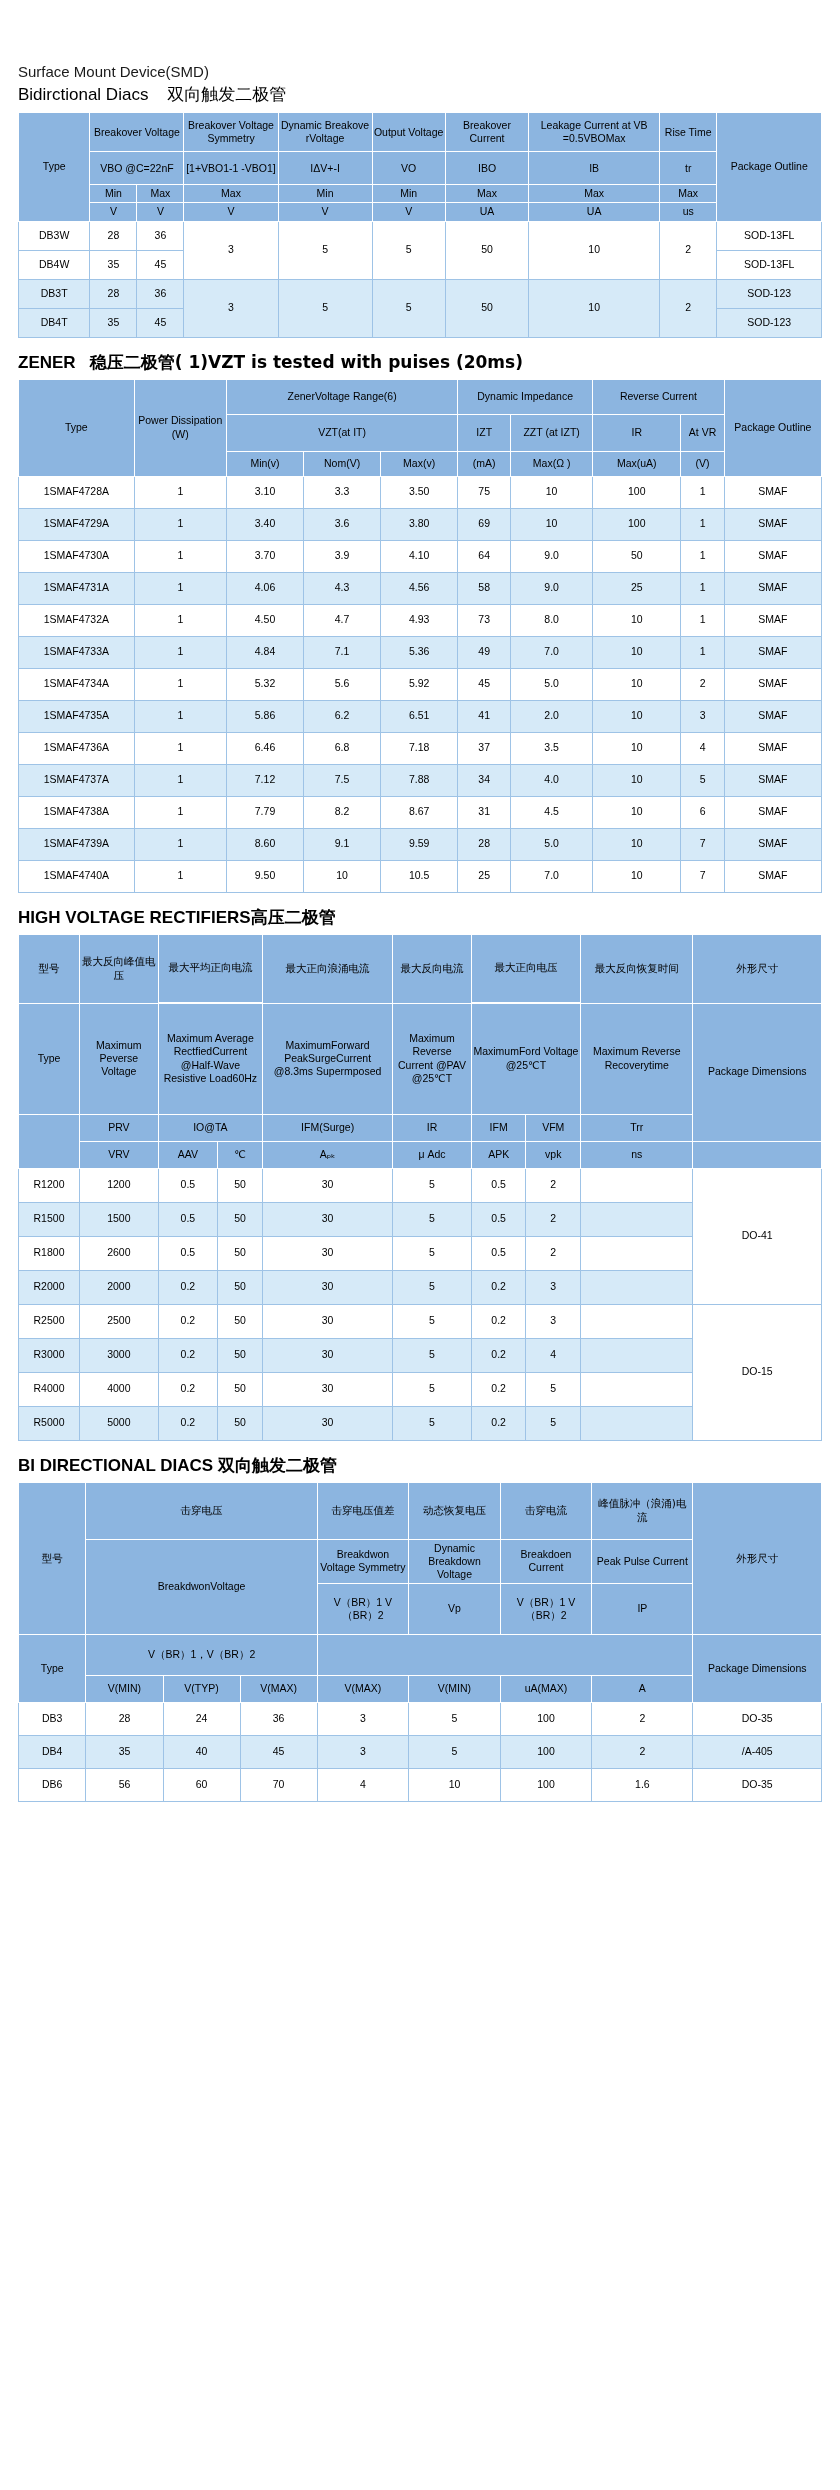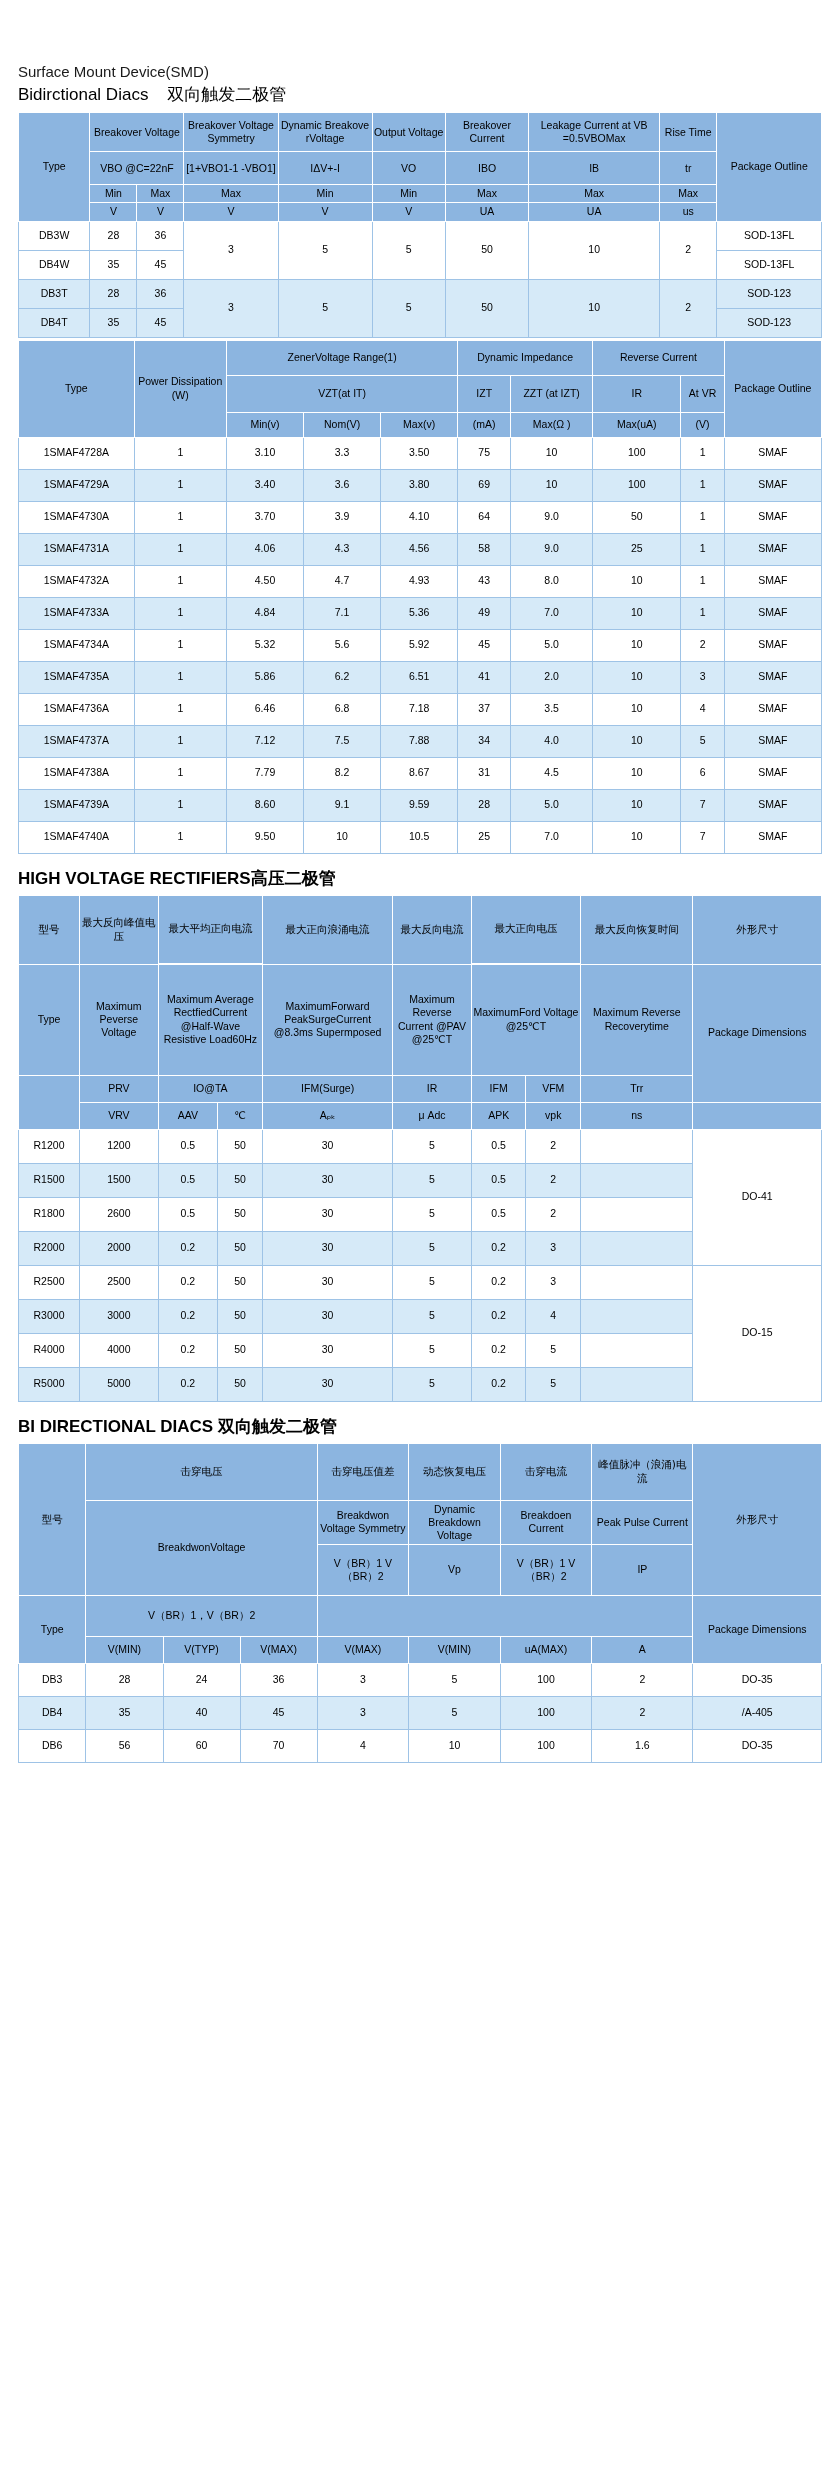--- a/index.html
+++ b/index.html
@@ -177,40 +177,44 @@
       <tr class="alt">
         <td style="height:24px">DB4T</td>
         <td>35</td>
         <td>45</td>
         <td>SOD-123</td>
       </tr>
     </tbody>
   </table>
   </div>
 
+  <div class="sec-title">
+    <span>ZENER</span>
+    &nbsp;&nbsp;<span class="cn">稳压二极管( 1)VZT is tested with puises (20ms)</span>
+  </div>
 
   <div class="t-wrap">
   <table class="dt">
     <colgroup>
       <col style="width:14.4%">
           <col style="width:11.5%">
           <col style="width:9.6%">
           <col style="width:9.6%">
       <col style="width:9.6%">
           <col style="width:6.6%">
           <col style="width:10.2%">
           <col style="width:11.0%">
       <col style="width:5.4%">
           <col style="width:12.1%">
     </colgroup>
     <thead>
       <tr>
         <td rowspan="3">Type</td>
         <td rowspan="3">Power Dissipation (W)</td>
-        <td colspan="3" style="height:30px">ZenerVoltage Range(1)</td>
+        <td colspan="3" style="height:30px">ZenerVoltage Range(6)</td>
         <td colspan="2">Dynamic Impedance</td>
         <td colspan="2">Reverse Current</td>
         <td rowspan="3">Package Outline</td>
       </tr>
       <tr>
         <td colspan="3" style="height:32px">VZT(at IT)</td>
         <td>IZT</td>
         <td>ZZT (at IZT)</td>
         <td>IR</td>
         <td>At VR</td>
@@ -273,21 +277,21 @@
             <td style="height: 27px;">25</td>
             <td style="height: 27px;">1</td>
             <td style="height: 27px;">SMAF</td>
           </tr>
           <tr>
             <td style="height: 27px;">1SMAF4732A</td>
             <td style="height: 27px;">1</td>
             <td style="height: 27px;">4.50</td>
             <td style="height: 27px;">4.7</td>
             <td style="height: 27px;">4.93</td>
-            <td style="height: 27px;">43</td>
+            <td style="height: 27px;">73</td>
             <td style="height: 27px;">8.0</td>
             <td style="height: 27px;">10</td>
             <td style="height: 27px;">1</td>
             <td style="height: 27px;">SMAF</td>
           </tr>
           <tr class="alt">
             <td style="height: 27px;">1SMAF4733A</td>
             <td style="height: 27px;">1</td>
             <td style="height: 27px;">4.84</td>
             <td style="height: 27px;">7.1</td>

